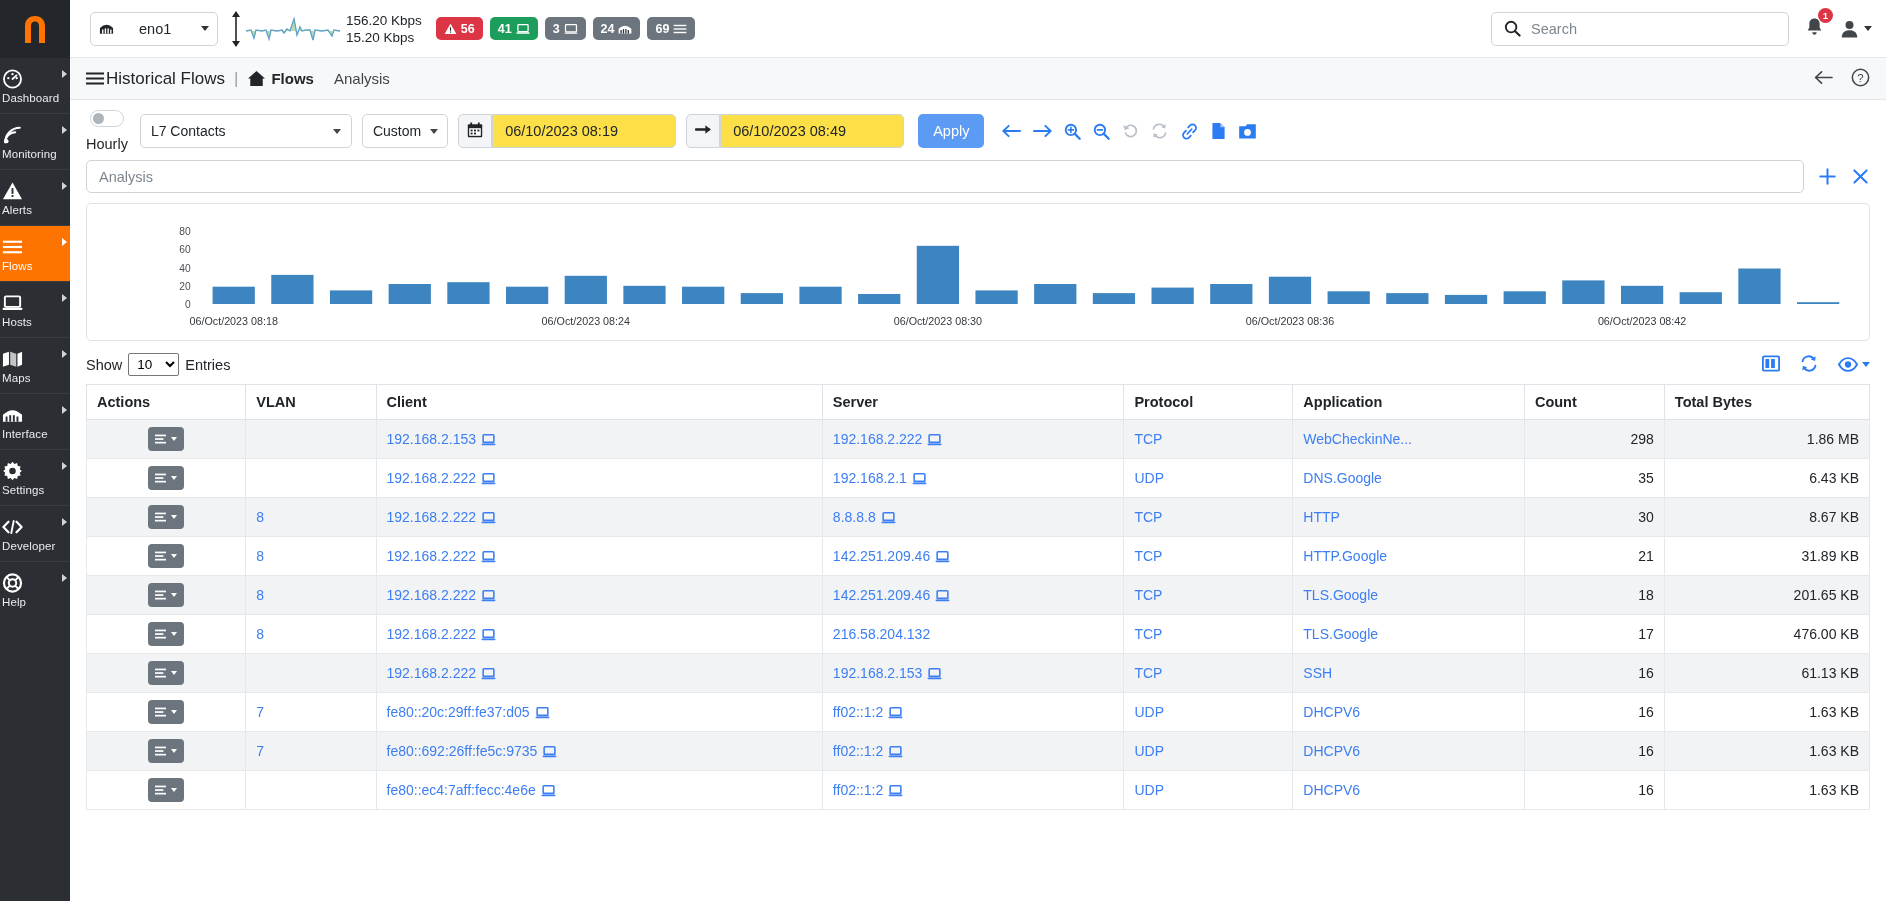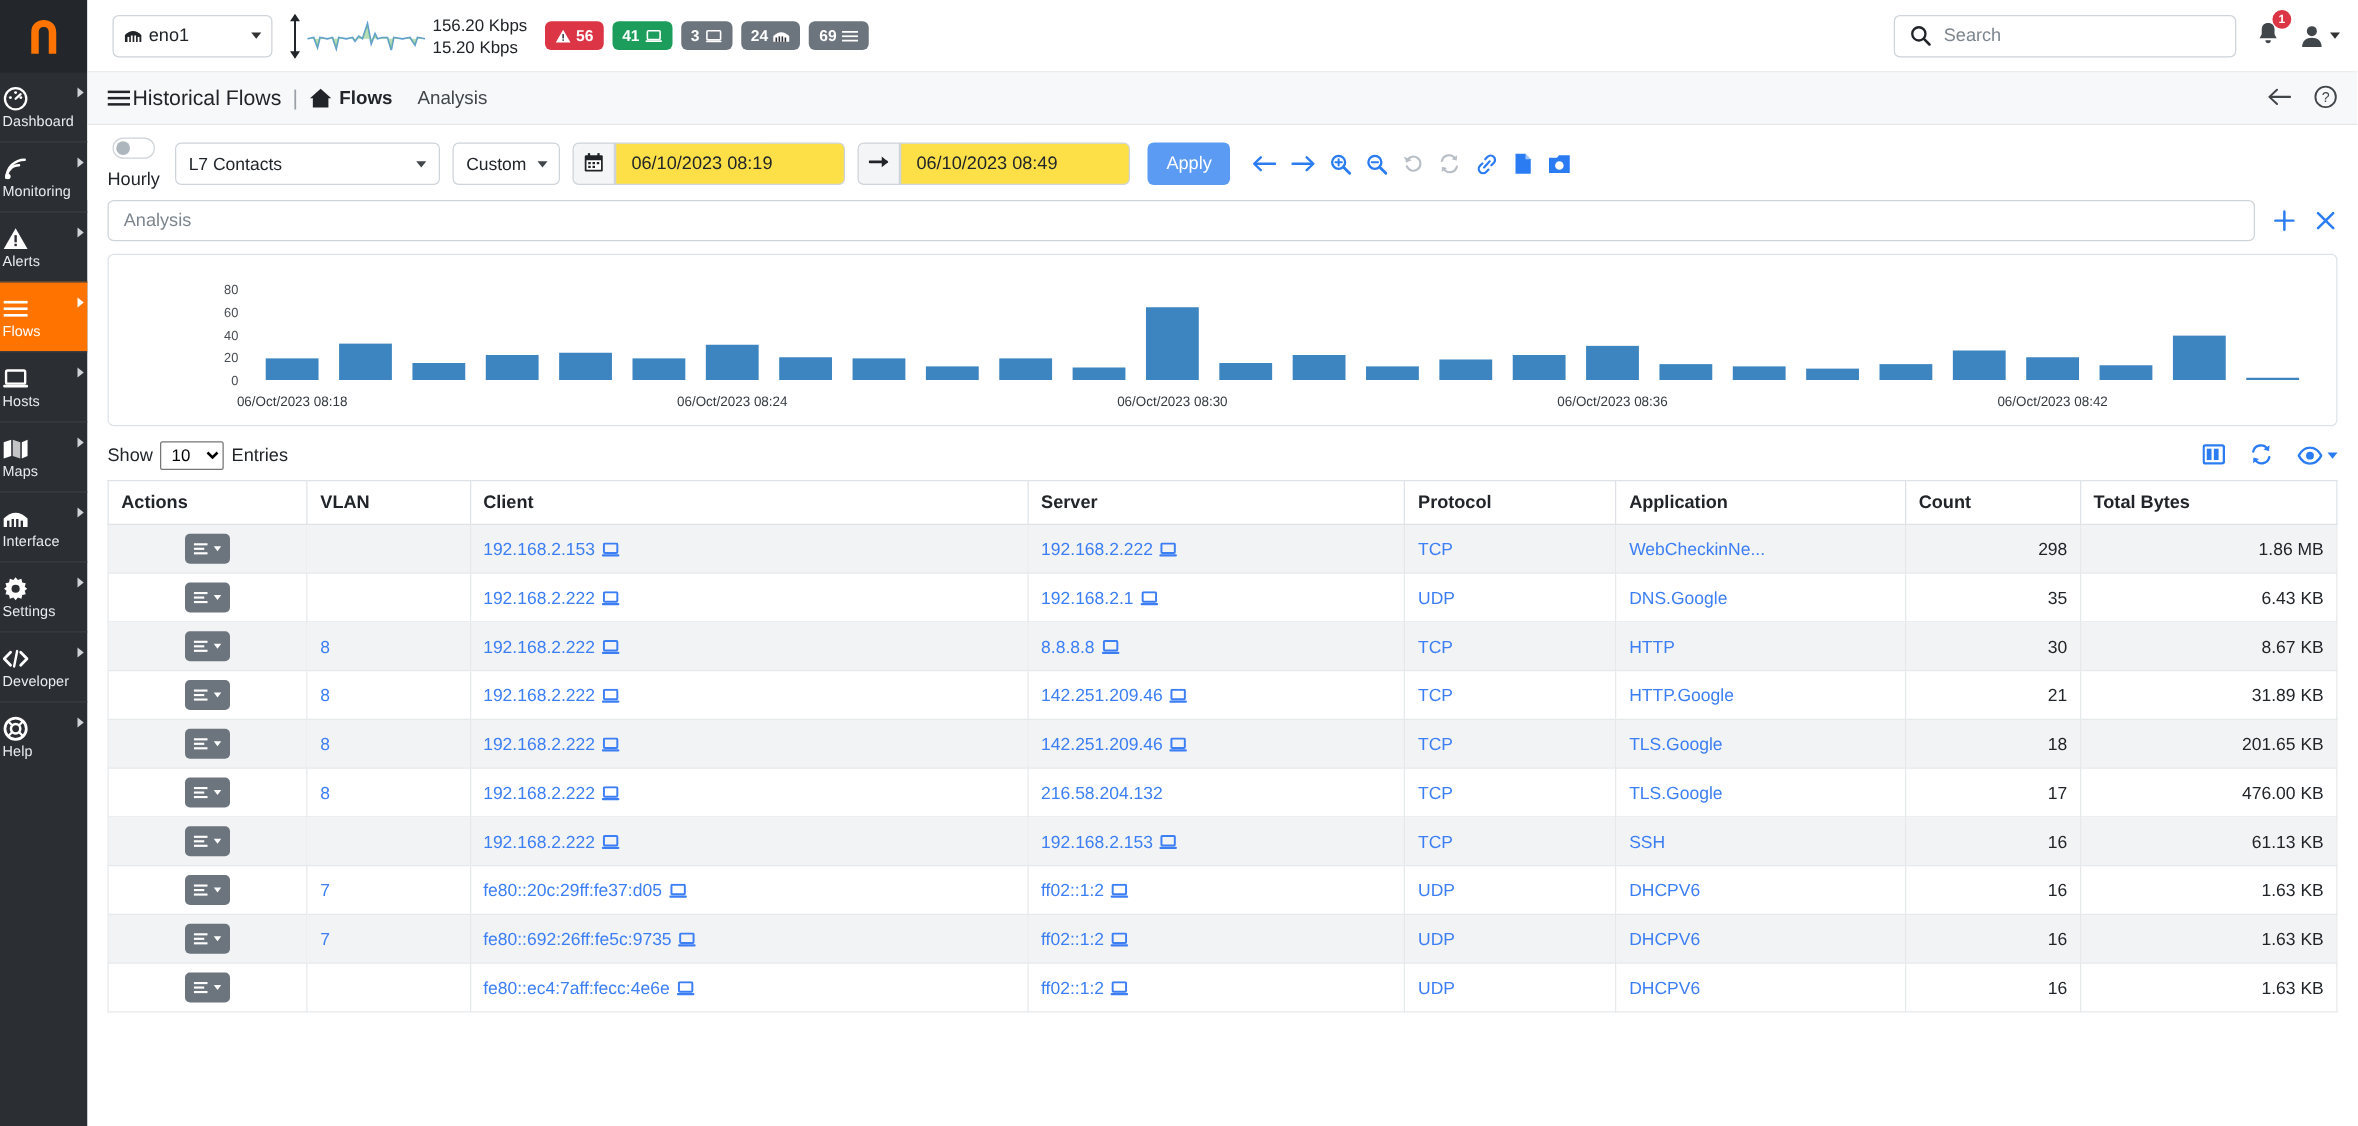--- a/index.html
+++ b/index.html
@@ -73,21 +73,21 @@
     background: #fff;
   }
   .iface-select {
     display: flex; align-items: center;
     border: 1px solid #ced4da; border-radius: 5px;
     height: 34px; width: 128px;
     padding: 0 8px; margin-left: 6px;
     font-size: 14.5px; cursor: pointer; background:#fff;
   }
   .iface-select .ico { margin-right: 5px; display:flex; }
-  .iface-name { flex: 1 1 auto; }
+  .iface-name { flex: 1 1 auto; margin-left: 20px; }
   .caret-dn { width:0;height:0;border-top:5px solid #333;border-left:4px solid transparent;border-right:4px solid transparent; }
 
   .traffic { display: flex; align-items: center; margin-left: 12px; }
   .updown { display:flex; flex-direction:column; align-items:center; margin-right:2px; }
   .spark { width: 98px; height: 40px; }
   .rates { font-size: 13.5px; line-height: 17px; margin-left: 4px; color:#212529; white-space: nowrap;}
 
   .badges { display: flex; align-items: center; gap: 7px; margin-left: 14px; }
   .badge {
     display: inline-flex; align-items: center; gap: 4px;
@@ -97,21 +97,21 @@
     cursor: pointer; white-space: nowrap;
   }
   .badge.red { background: #dc3545; }
   .badge.green { background: #1d9d5c; }
   .badge.gray { background: #6c757d; }
 
   .top-right { margin-left: auto; display: flex; align-items: center; gap: 14px; }
   .searchbox {
     display: flex; align-items: center;
     border: 1px solid #ced4da; border-radius: 5px;
-    height: 34px; width: 274px; background: #fff;
+    height: 34px; width: 298px; background: #fff;
   }
   .searchbox .sicon { padding: 0 8px 0 12px; display:flex; }
   .searchbox input {
     border: none; outline: none; background: transparent;
     font-size: 14.5px; font-family: inherit; color: #212529;
     width: 100%; height: 100%;
   }
   .searchbox input::placeholder { color: #7d868f; }
   .bell-wrap { position: relative; cursor: pointer; padding: 2px; }
   .bell-count {

